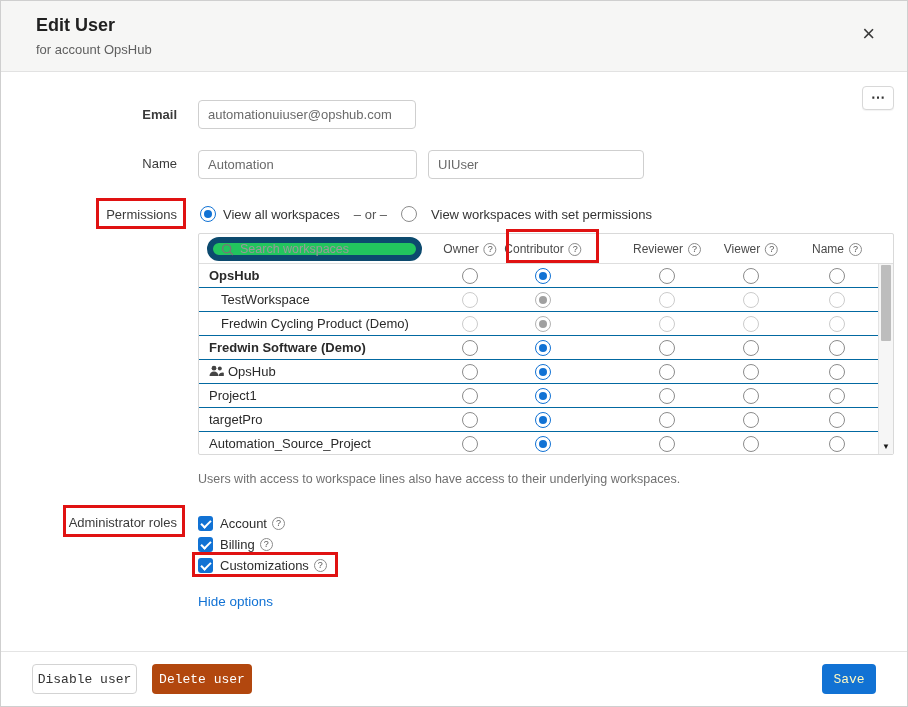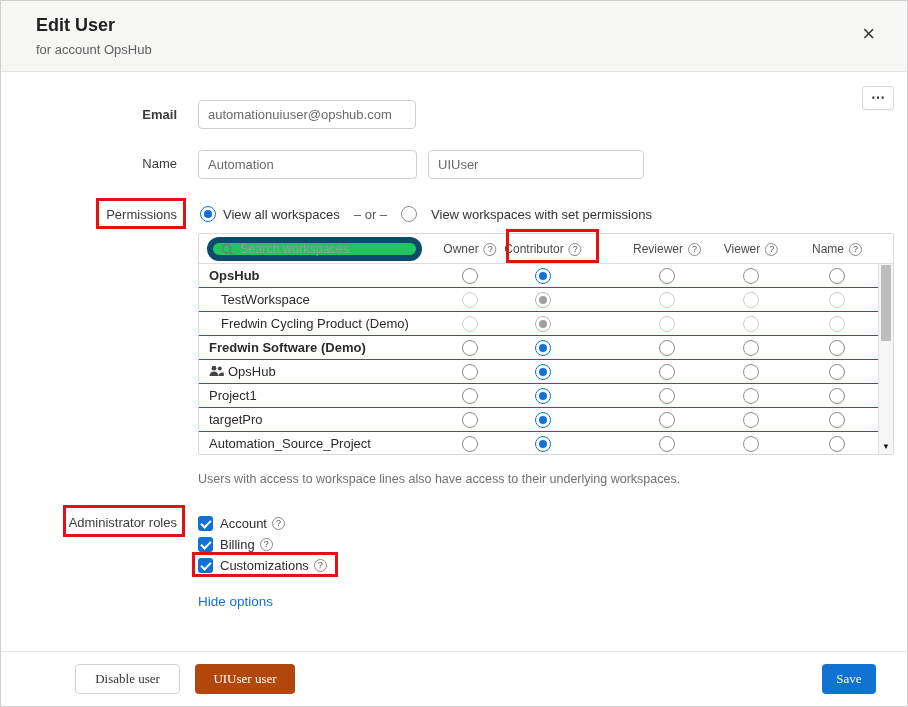--- a/index.html
+++ b/index.html
@@ -66,21 +66,21 @@
   
   .admin-label { top:514px; }
   .admin-list { position:absolute; left:197px; top:514px; }
   .cbrow { display:flex; align-items:center; height:17px; margin-bottom:4px; font-size:13px; color:#2d2d2d; cursor:pointer; }
   .cbrow .cbl { margin-left:7px; }
 
   .hide-link { position:absolute; left:197px; top:593px; font-size:13.5px; color:#1172d4; cursor:pointer; }
 
   
   .ftr { position:absolute; left:0; right:0; bottom:0; height:55px; border-top:1px solid #e4e4e4; background:#fff; }
-  .btn { position:absolute; top:12px; height:30px; border-radius:4px; font-size:13px; font-family:Liberation Serif, serif; border:none; cursor:pointer;margin-left:43px; }
+  .btn { position:absolute; top:12px; height:30px; border-radius:4px; font-size:13px; font-family:Liberation Mono, monospace; border:none; cursor:pointer; }
   .btn-disable { left:31px; width:105px; background:#fff; border:1px solid #d3d3d3; color:#333; }
   .btn-delete { left:151px; width:100px; background:#b2470e; color:#fff; }
   .btn-save { right:31px; width:54px; background:#1172d4; color:#fef9c3; }
 
   
   .anno { position:absolute; border:3px solid #e01212; pointer-events:none; z-index:50; }
   .anno-perm { left:95px; top:197px; width:90px; height:31px; }
   .anno-contrib { left:505px; top:228px; width:93px; height:34px; }
   .anno-admin { left:62px; top:504px; width:122px; height:32px; }
   .anno-custom { left:191px; top:551px; width:146px; height:25px; }
@@ -224,21 +224,21 @@
     <span class="cb"></span>
     <span class="cbl">Customizations</span>
     <span class="help">?</span>
   </label>
     </div>
 
   <div class="hide-link">Hide options</div>
 
   <div class="ftr">
     <button class="btn btn-disable">Disable user</button>
-    <button class="btn btn-delete">UIUser user</button>
+    <button class="btn btn-delete">Delete user</button>
     <button class="btn btn-save">Save</button>
   </div>
 
   <div class="anno anno-perm"></div>
   <div class="anno anno-contrib"></div>
   <div class="anno anno-admin"></div>
   <div class="anno anno-custom"></div>
 
 </div>
 

